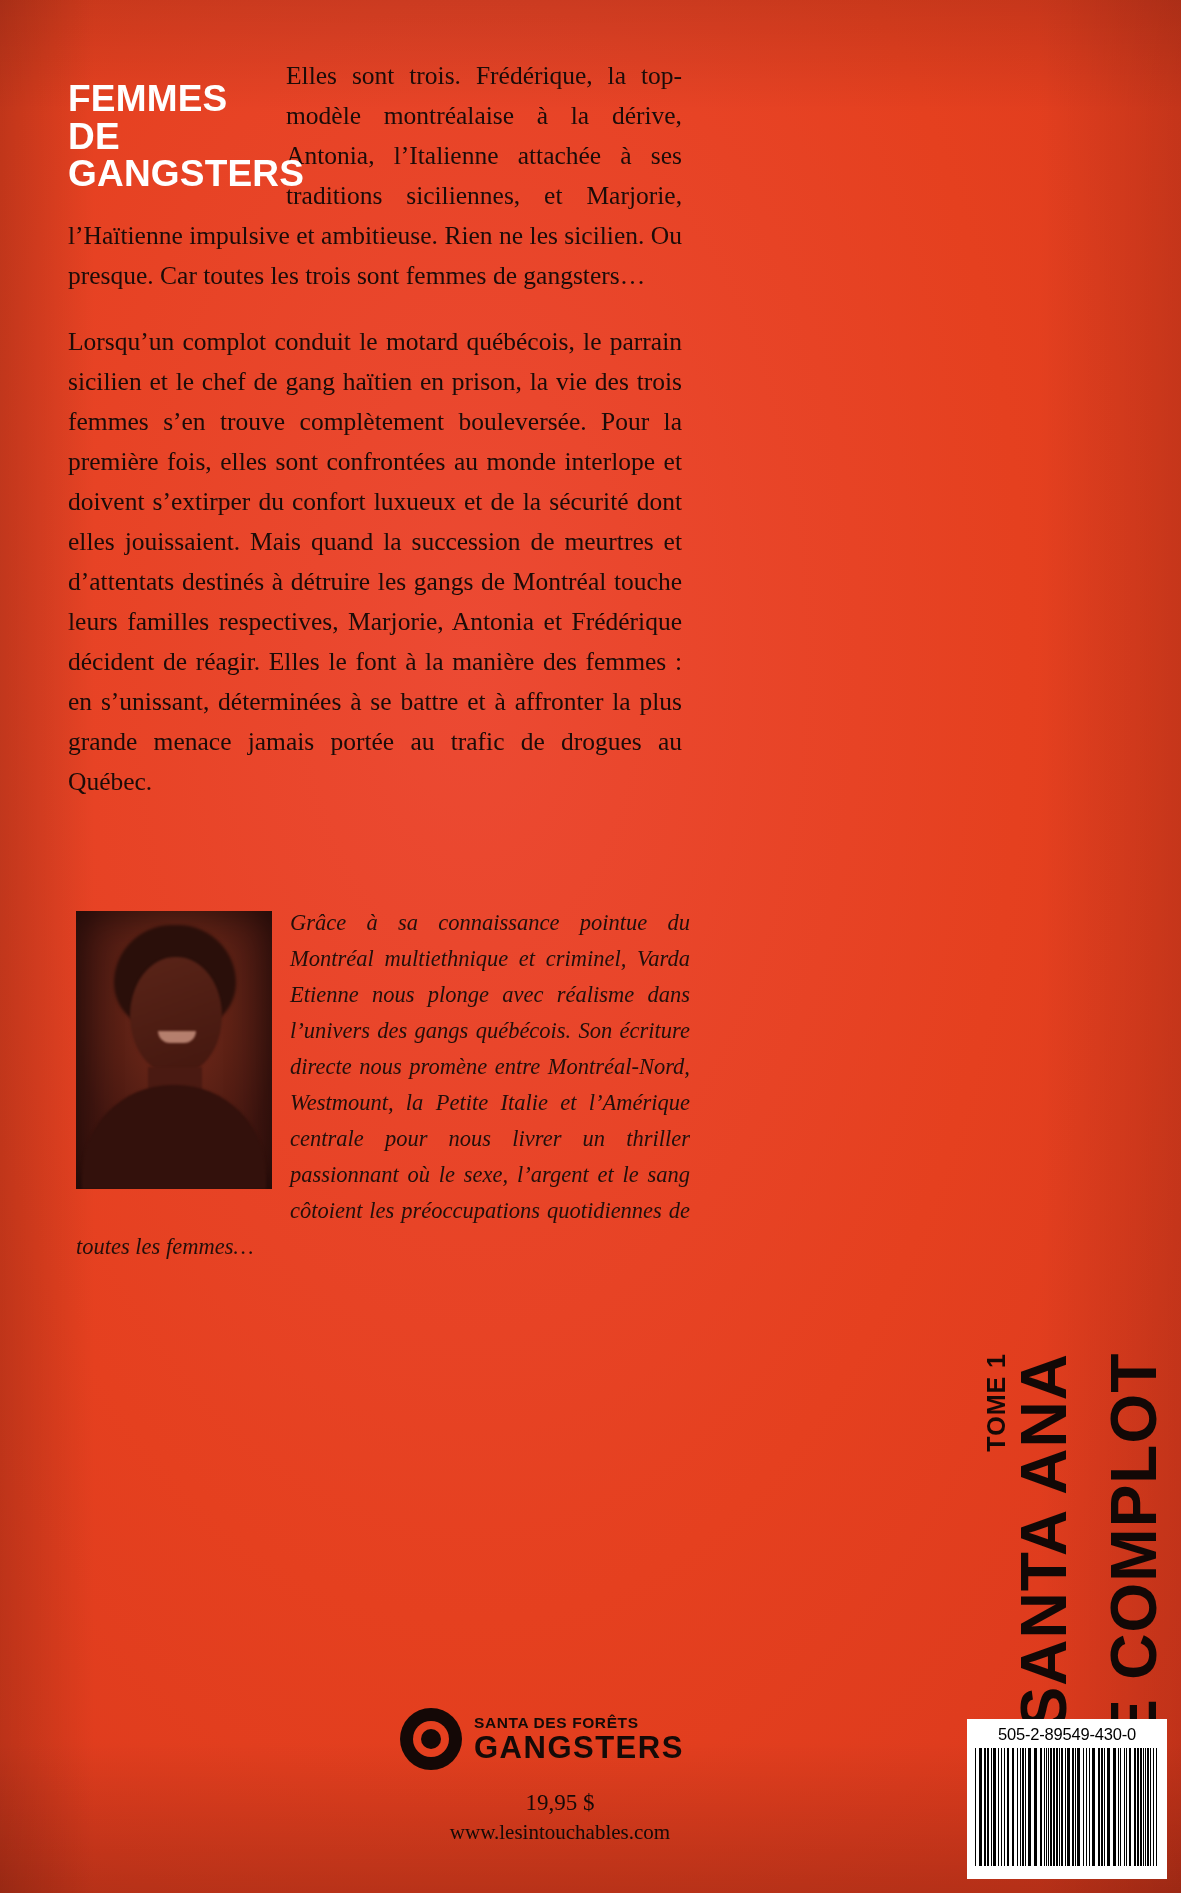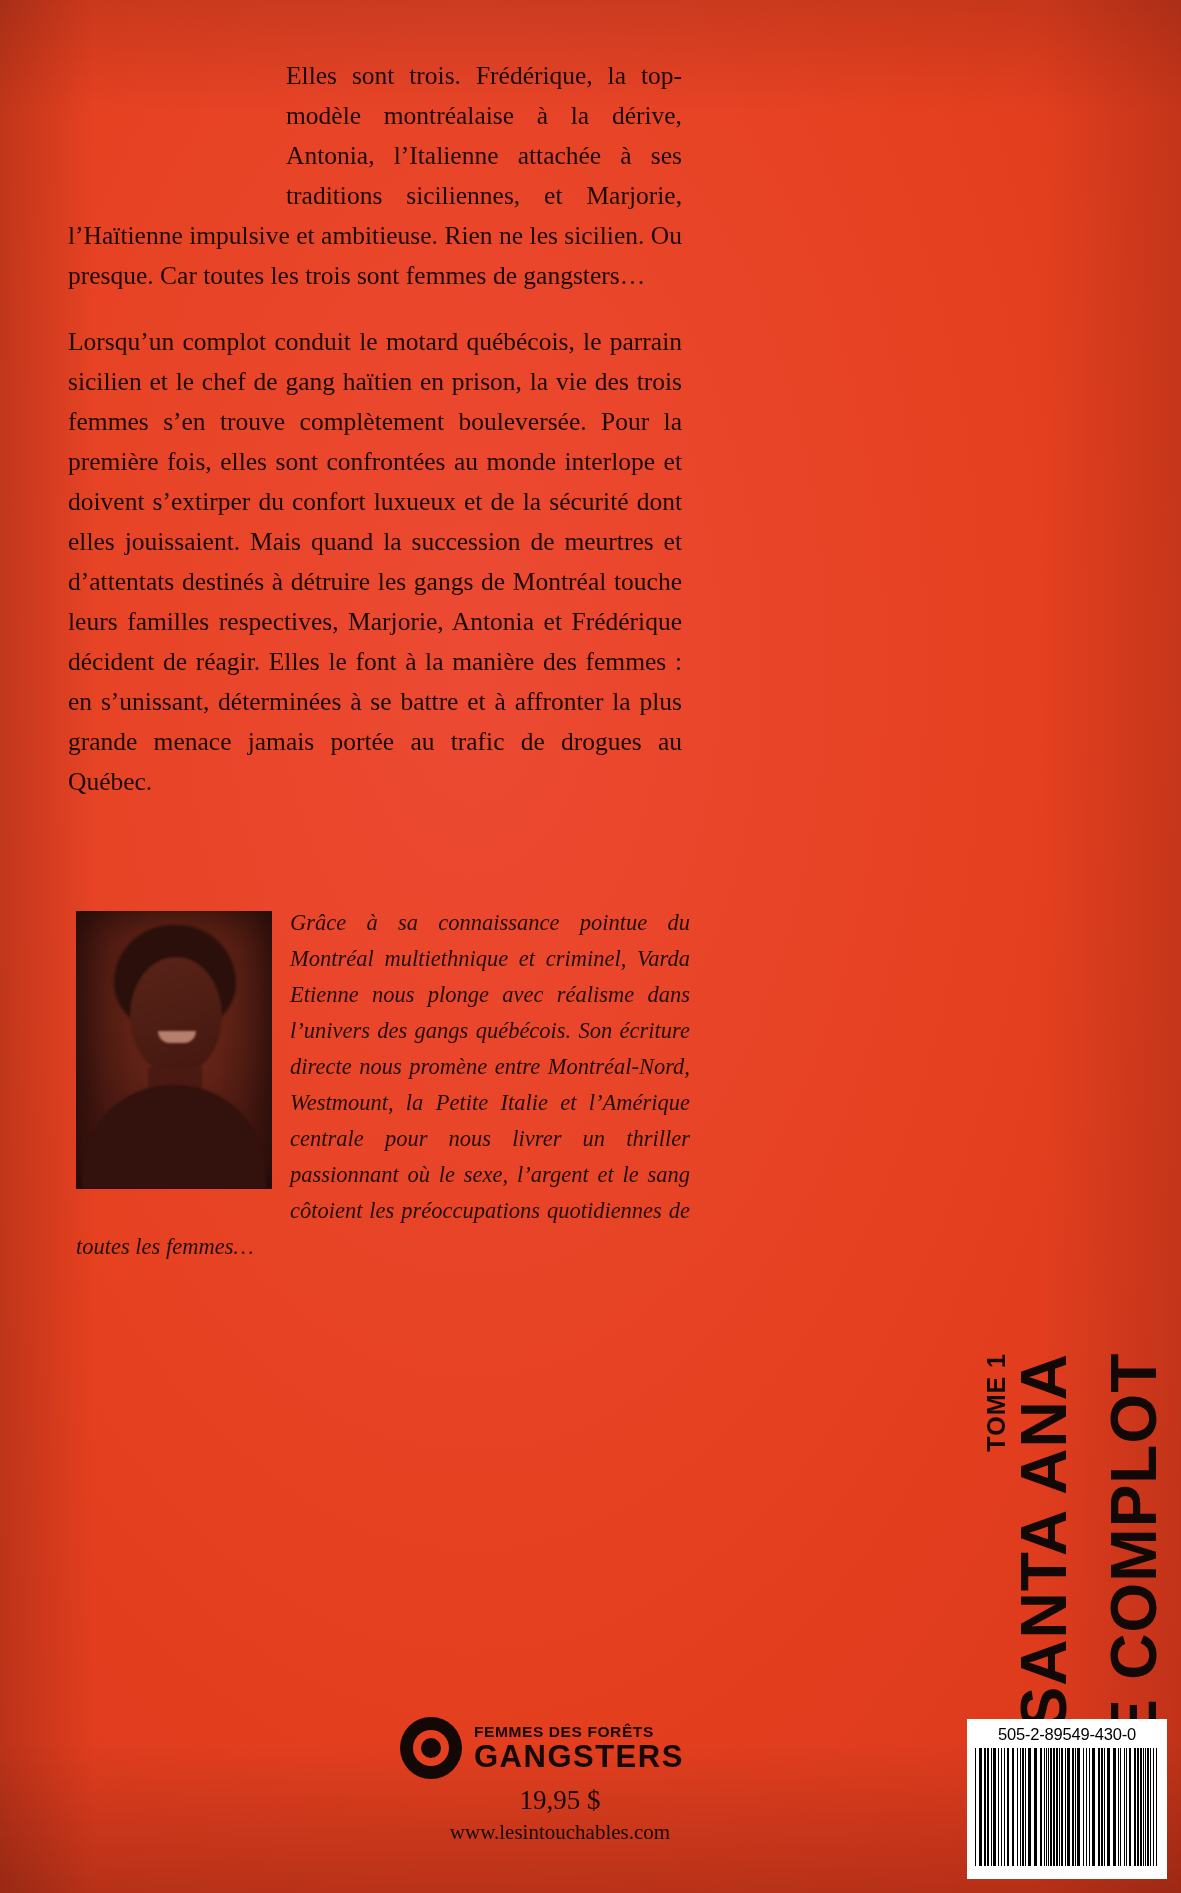--- a/index.html
+++ b/index.html
@@ -277,37 +277,42 @@
     font-weight: bold;
     letter-spacing: 0.6px;
   }
   .intactes {
     font-size: 31px;
     font-weight: bold;
     letter-spacing: 1.5px;
     margin-top: 2px;
   }
   .price {
-    font-size: 27px;
-    margin-top: 6px;
+    font-size: 23px;
+    margin-top: 20px;
     font-family: "Liberation Serif", serif;
     text-align: center;
   }
   .website {
     font-size: 21px;
     margin-top: 4px;
     font-family: "Liberation Serif", serif;
     text-align: center;
   }
 </style>
 </head>
 <body>
 
 <div class="page">
 
+  <div class="series-title">
+    <div>FEMMES</div>
+    <div>DE</div>
+    <div>GANGSTERS</div>
+  </div>
 
   <div class="blurb">
     <p class="para first">
       <span class="title-spacer"></span>
       <span>Elles sont trois. Frédérique, la top-modèle montréalaise à la dérive, Antonia, l’Italienne attachée à ses traditions siciliennes, et Marjorie, l’Haïtienne impulsive et ambitieuse. Rien ne les sicilien. Ou presque. Car toutes les trois sont femmes de gangsters…</span>
     </p>
     <p class="para">Lorsqu’un complot conduit le motard québécois, le parrain sicilien et le chef de gang haïtien en prison, la vie des trois femmes s’en trouve complètement bouleversée. Pour la première fois, elles sont confrontées au monde interlope et doivent s’extirper du confort luxueux et de la sécurité dont elles jouissaient. Mais quand la succession de meurtres et d’attentats destinés à détruire les gangs de Montréal touche leurs familles respectives, Marjorie, Antonia et Frédérique décident de réagir. Elles le font à la manière des femmes : en s’unissant, déterminées à se battre et à affronter la plus grande menace jamais portée au trafic de drogues au Québec.</p>
   </div>
 
   <div class="author-block">
@@ -439,21 +444,21 @@
         <i style="width: 2px; background: transparent;"></i>
         <i style="width: 1px; background: rgb(0, 0, 0);"></i>
         <i style="width: 2px; background: transparent;"></i>
       </div>
   </div>
 
   <div class="footer">
     <div class="logo-row">
       <div class="spiral"></div>
       <div class="logo-text">
-        <div class="garant">FEMMES DES FORÊTS</div>
+        <div class="garant">SANTA DES FORÊTS</div>
         <div class="intactes">GANGSTERS</div>
       </div>
     </div>
     <div class="price">19,95 $</div>
     <div class="website">www.lesintouchables.com</div>
   </div>
 
 </div>
 
 </body></html>

